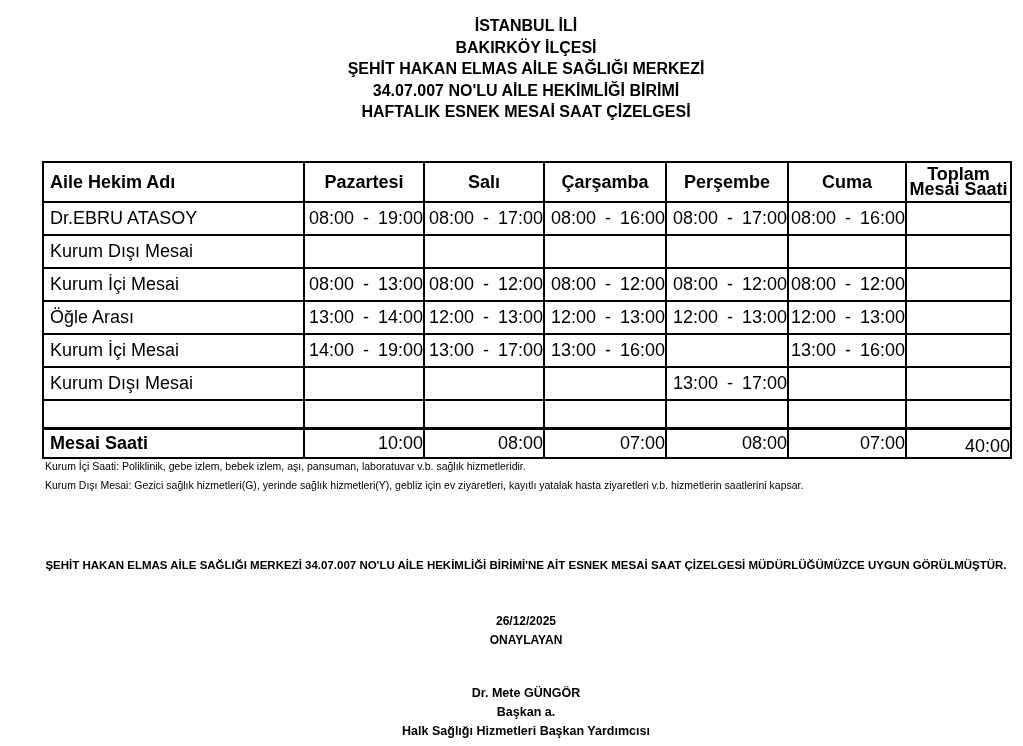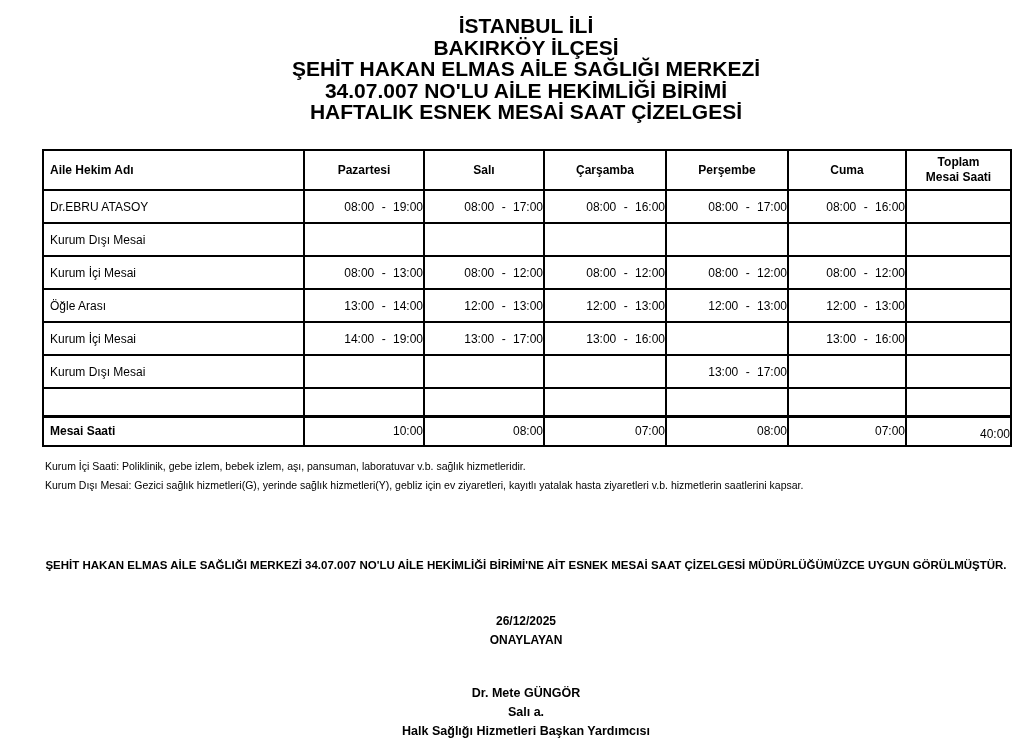--- a/index.html
+++ b/index.html
@@ -2,26 +2,26 @@
 <html lang="tr"><head>
 <meta charset="utf-8">
 <style>
   html,body{margin:0;padding:0;}
   body{
     width:1023px;height:746px;background:#ffffff;color:#000;
     font-family:"Liberation Sans",sans-serif;position:relative;overflow:hidden;
   }
   .doc-header{
     position:absolute;top:15px;left:42px;width:968px;
-    text-align:center;font-weight:bold;font-size:21px;line-height:21.5px;
+    text-align:center;font-weight:bold;font-size:16px;line-height:21.5px;
   }
   table.schedule{
-    position:absolute;top:149px;left:42px;width:968px;
+    position:absolute;top:161px;left:42px;width:968px;
     border-collapse:collapse;table-layout:fixed;
-    font-size:12px;
+    font-size:18px;
   }
   table.schedule th,table.schedule td{
     border:2px solid #000;vertical-align:middle;overflow:hidden;
     padding:0 0 0 6px;text-align:left;font-weight:normal;
   }
   table.schedule thead th{font-weight:bold;height:38px;}
   table.schedule thead th.c{text-align:center;padding:0;}
   table.schedule th.th-total{white-space:pre-line;line-height:15px;}
   table.schedule td.c{text-align:right;padding:0;word-spacing:4px;}
   tr.data-row{height:33px;padding-left:33px;}
@@ -163,15 +163,15 @@
 
 <div class="approval">ŞEHİT HAKAN ELMAS AİLE SAĞLIĞI MERKEZİ 34.07.007 NO'LU AİLE HEKİMLİĞİ BİRİMİ'NE AİT ESNEK MESAİ SAAT ÇİZELGESİ MÜDÜRLÜĞÜMÜZCE UYGUN GÖRÜLMÜŞTÜR.</div>
 
 <div class="date-block">
   <div>26/12/2025</div>
   <div>ONAYLAYAN</div>
 </div>
 
 <div class="sig-block">
   <div>Dr. Mete GÜNGÖR</div>
-  <div>Salı a.</div>
+  <div>Başkan a.</div>
   <div>Halk Sağlığı Hizmetleri Başkan Yardımcısı</div>
 </div>
 
 </body></html>

